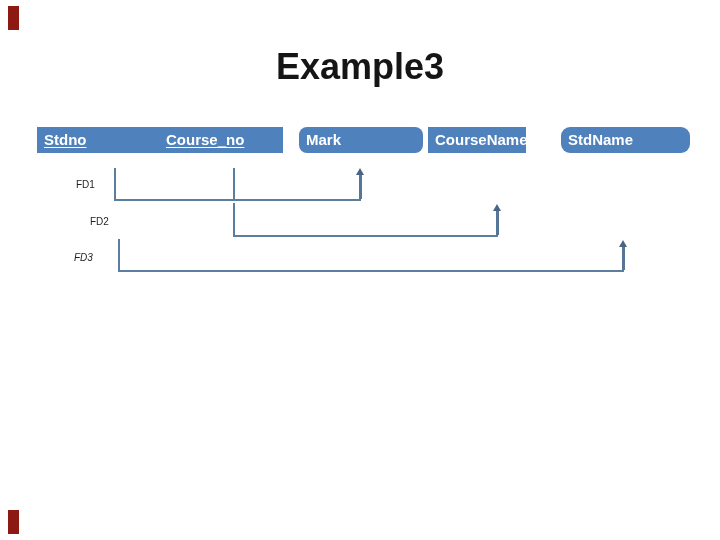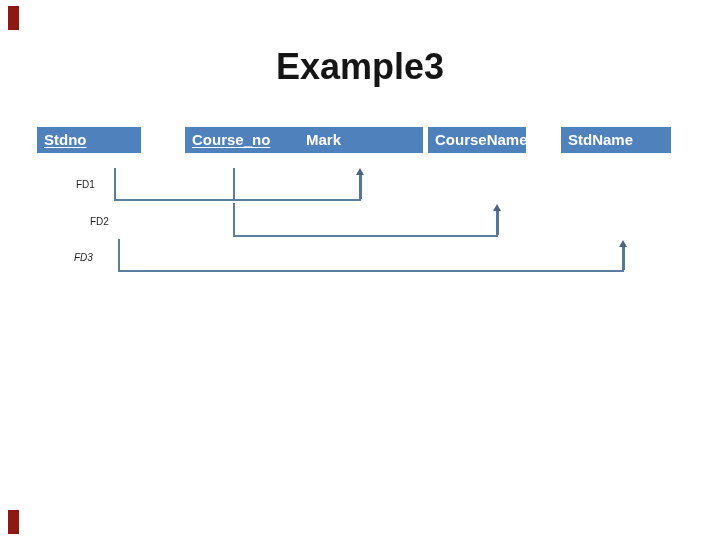--- a/index.html
+++ b/index.html
@@ -40,25 +40,25 @@
 <body>
 
 <div class="slide">
 
   <div class="red-bar top"></div>
   <div class="red-bar bottom"></div>
 
   <h1 class="title">Example3</h1>
 
   <div>
-    <div class="cell" style="left:37px;width:104px;"><span class="u">Stdno</span></div>
-    <div class="cell" style="left:185px;width:124px;"><span class="u">Course_no</span></div>
-    <div class="cell" style="left:299px;width:124px;"><span>Mark</span></div>
+    <div class="cell" style="left:37px;width:144px;"><span class="u">Stdno</span></div>
+    <div class="cell" style="left:159px;width:124px;"><span class="u">Course_no</span></div>
+    <div class="cell" style="left:299px;width:124px;border-radius:8px;"><span>Mark</span></div>
     <div class="cell" style="left:428px;width:98px;"><span>CourseName</span></div>
-    <div class="cell" style="left:561px;width:110px;"><span>StdName</span></div>
+    <div class="cell" style="left:561px;width:129px;border-radius:9px;"><span>StdName</span></div>
   </div>
 
   <div>
     <span class="fd-label" style="left:76px;top:179px;">FD1</span>
     <div class="ln" style="left:114px;top:168px;width:1.5px;height:31px;"></div>
     <div class="ln" style="left:233px;top:168px;width:1.5px;height:31px;"></div>
     <div class="ln" style="left:114px;top:199px;width:247px;height:1.5px;"></div>
     <div class="stem" style="left:359px;top:174px;height:25px;"></div>
     <div class="ah" style="left:356px;top:168px;"></div>
   </div>

